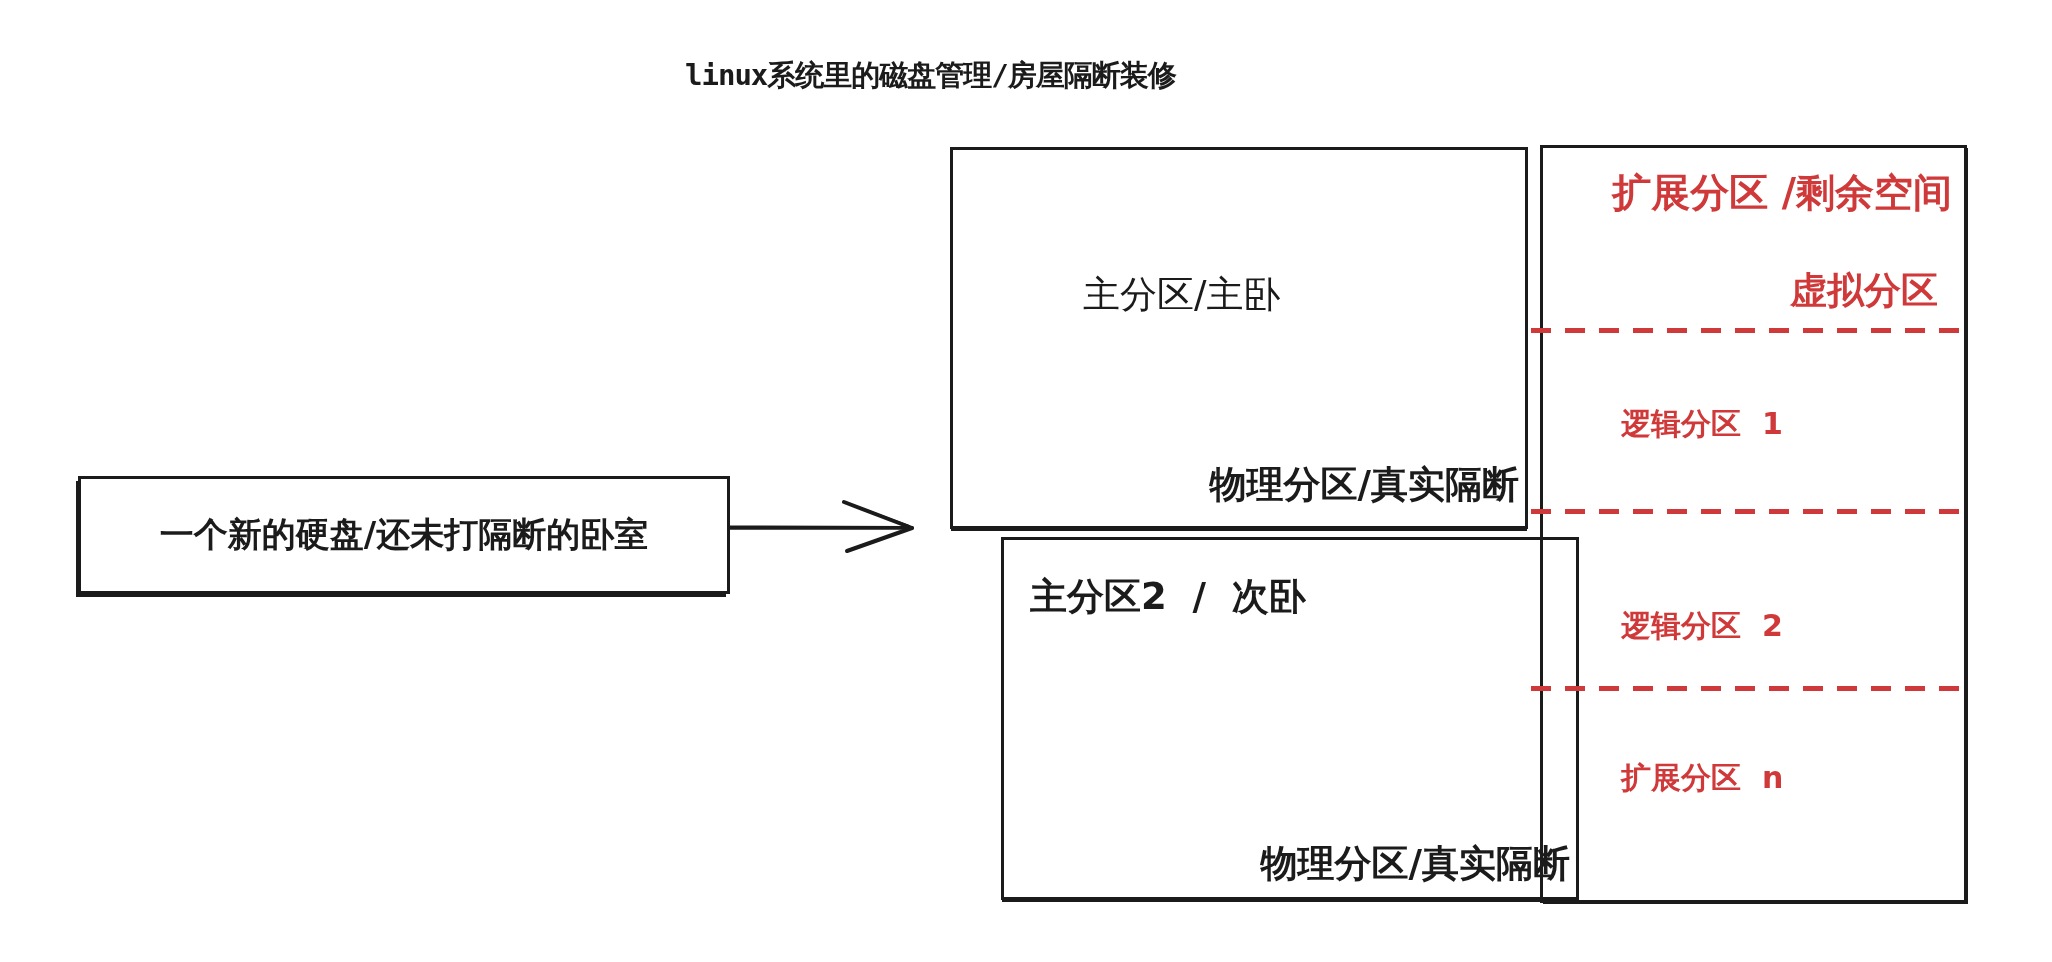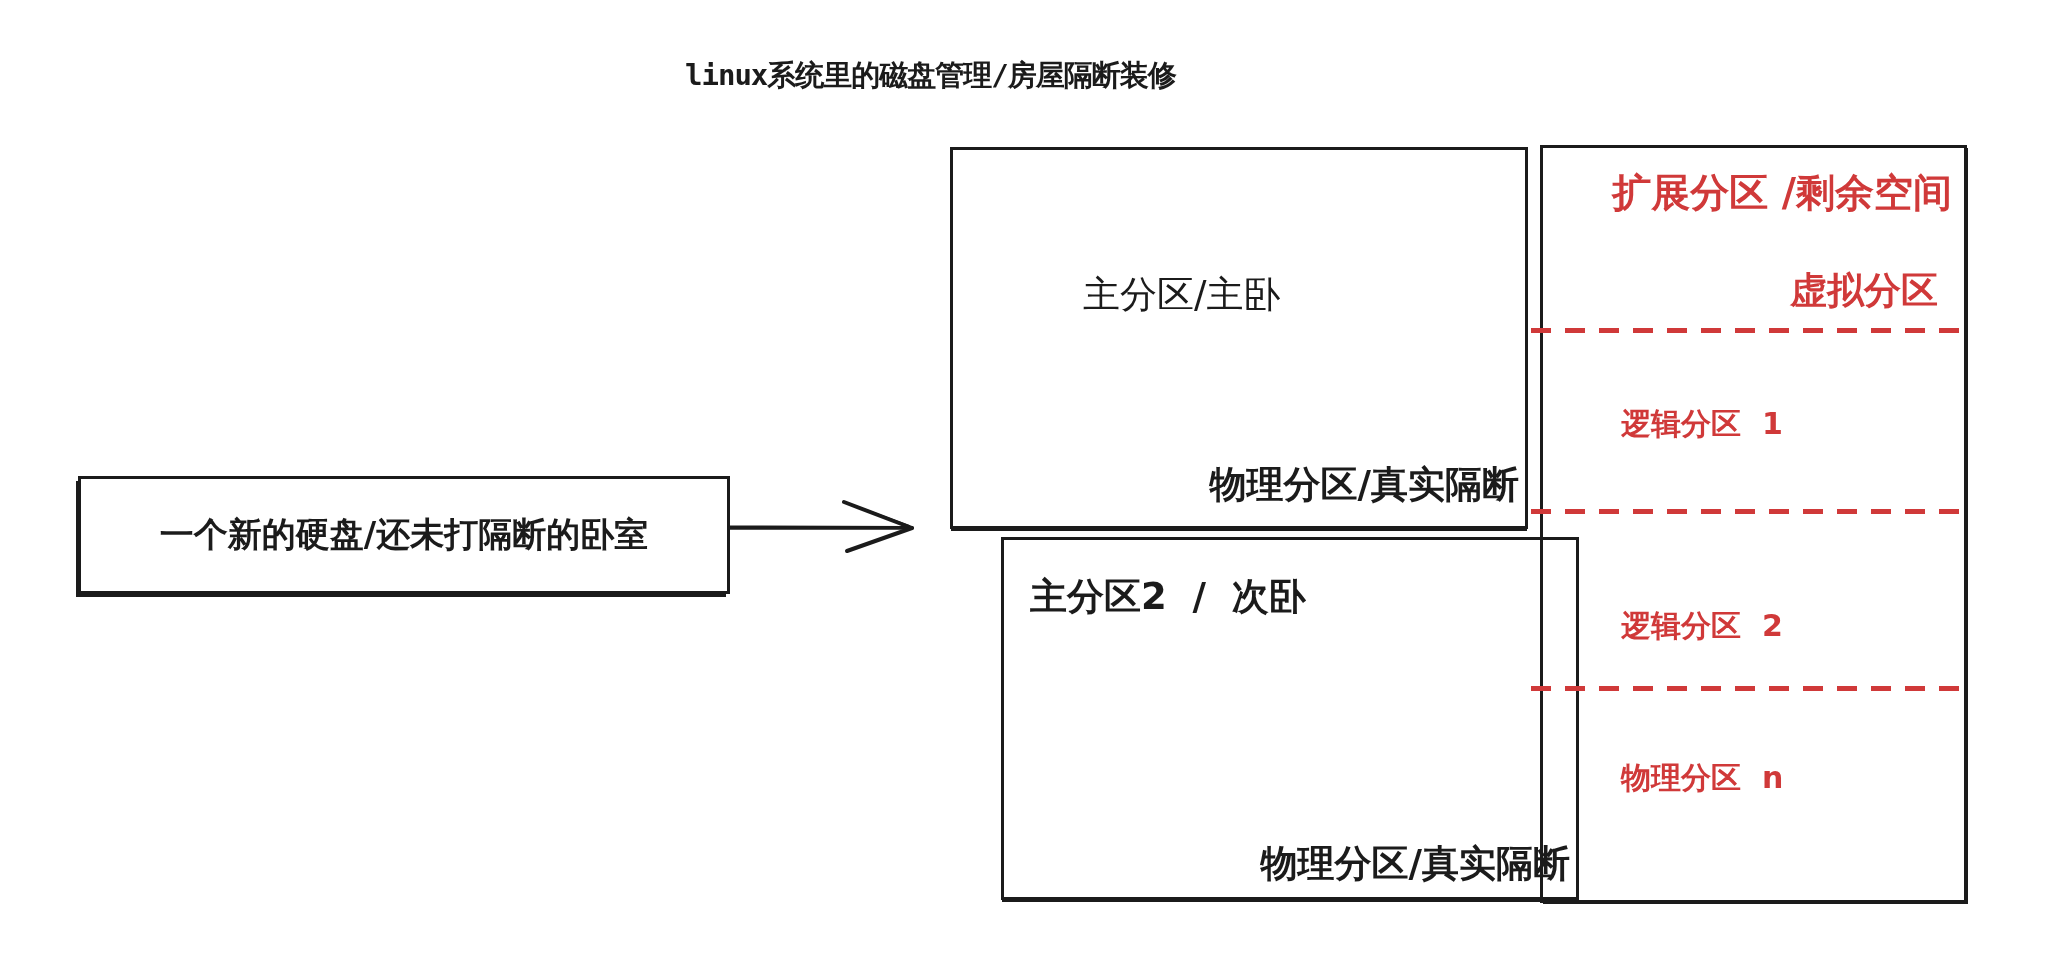--- a/index.html
+++ b/index.html
@@ -152,16 +152,16 @@
     <span class="ext-header label">扩展分区 /剩余空间</span>
     <span class="ext-subheader label">虚拟分区</span>
 
     <div class="dash d1"></div>
     <span class="logical l1 label">逻辑分区  1</span>
 
     <div class="dash d2"></div>
     <span class="logical l2 label">逻辑分区  2</span>
 
     <div class="dash d3"></div>
-    <span class="logical ln label">物理分区  n</span>
+    <span class="logical ln label">扩展分区  n</span>
   </div>
 
 </div>
 
 </body></html>

